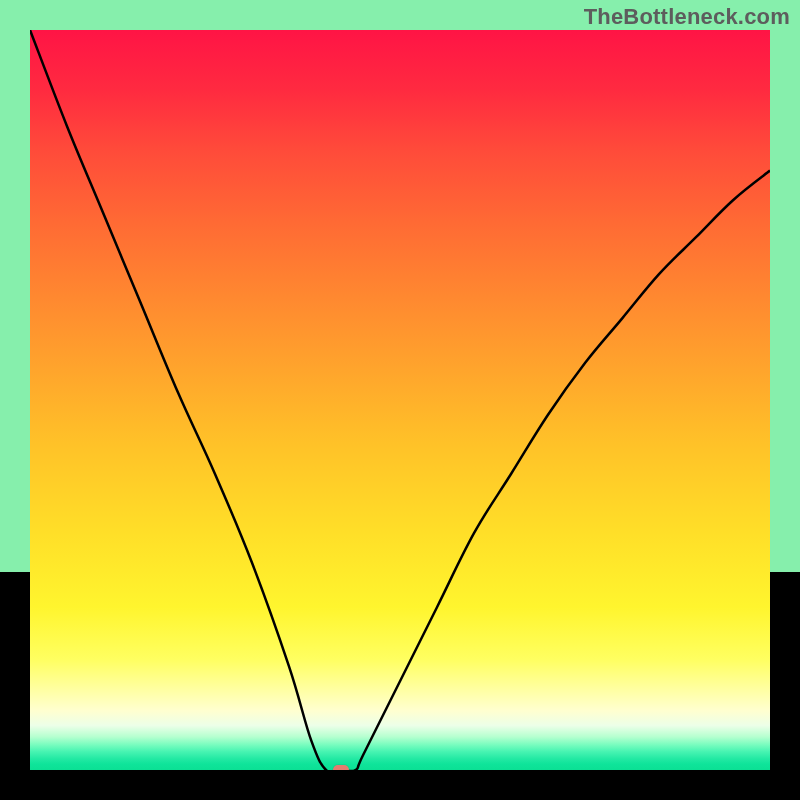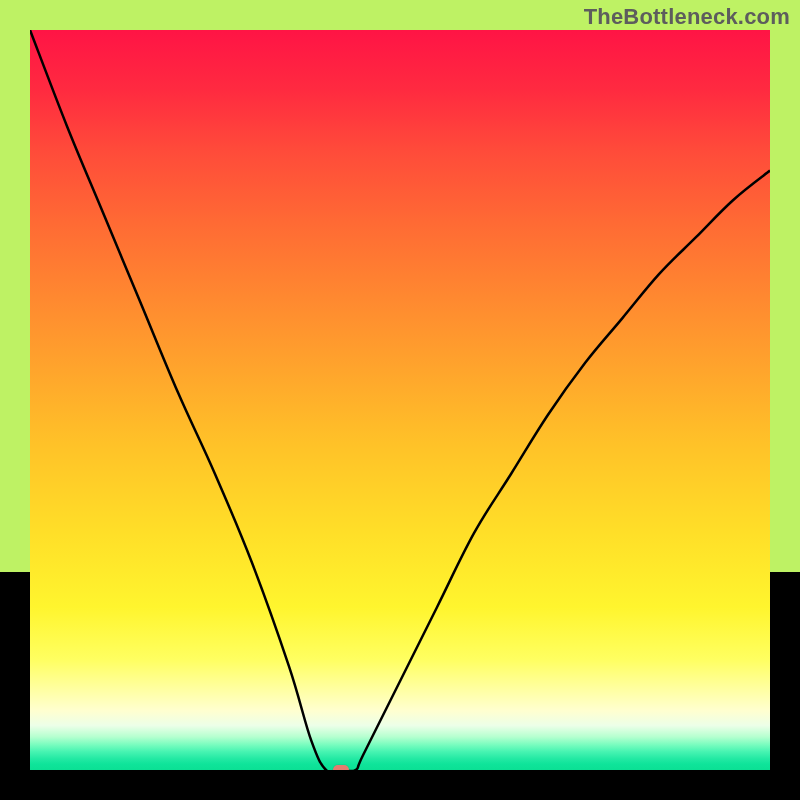--- a/index.html
+++ b/index.html
@@ -8,21 +8,21 @@
     width: 800px;
     height: 800px;
     background: #000;
     overflow: hidden;
     font-family: Arial, Helvetica, sans-serif;
   }
   .frame {
     position: relative;
     width: 800px;
     height: 572px;
-    background: #bef264;
+    background: #86efac;
   }
   .watermark {
     position: absolute;
     top: 4px;
     right: 10px;
     font-size: 22px;
     font-weight: 600;
     color: #5d5d5d;
     letter-spacing: 0.2px;
     z-index: 2;

